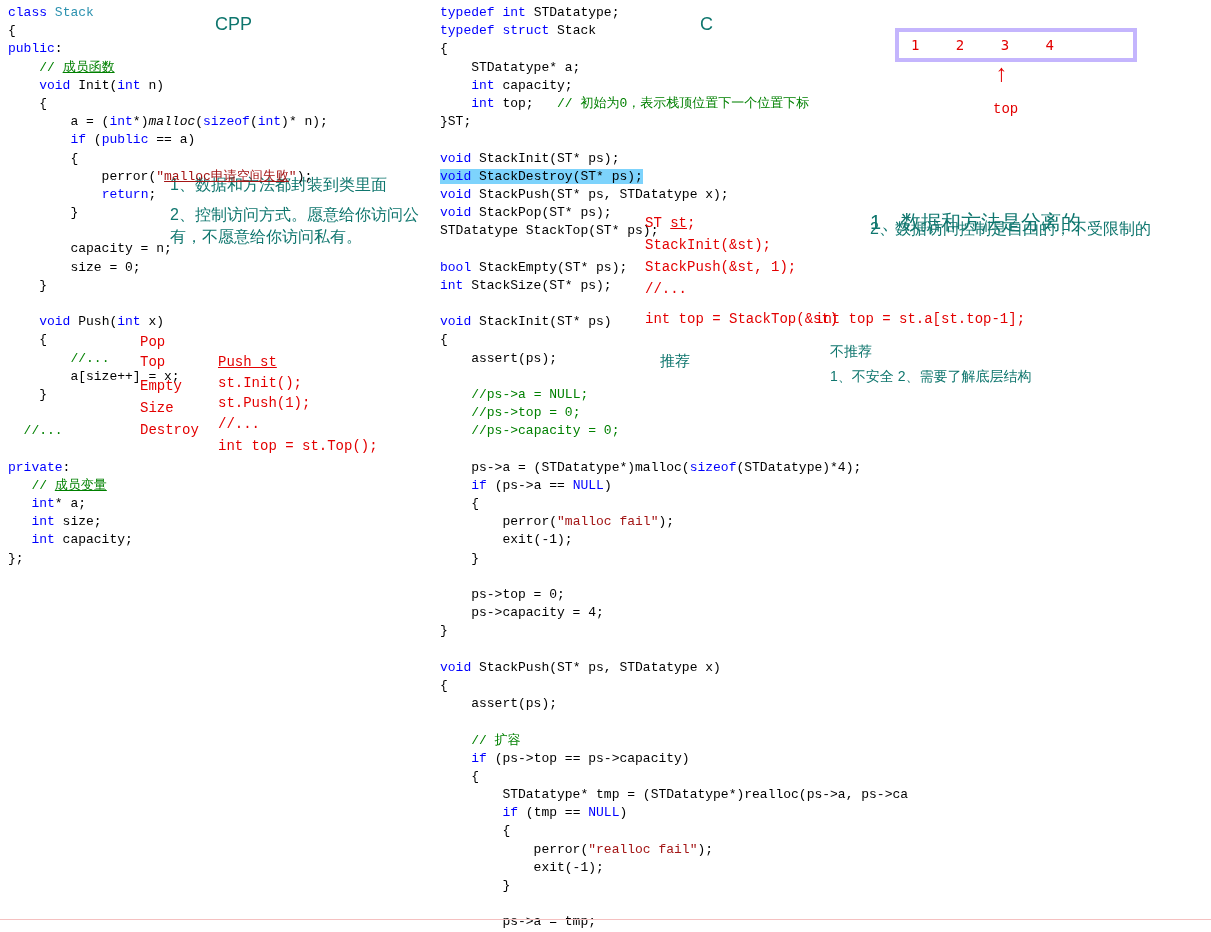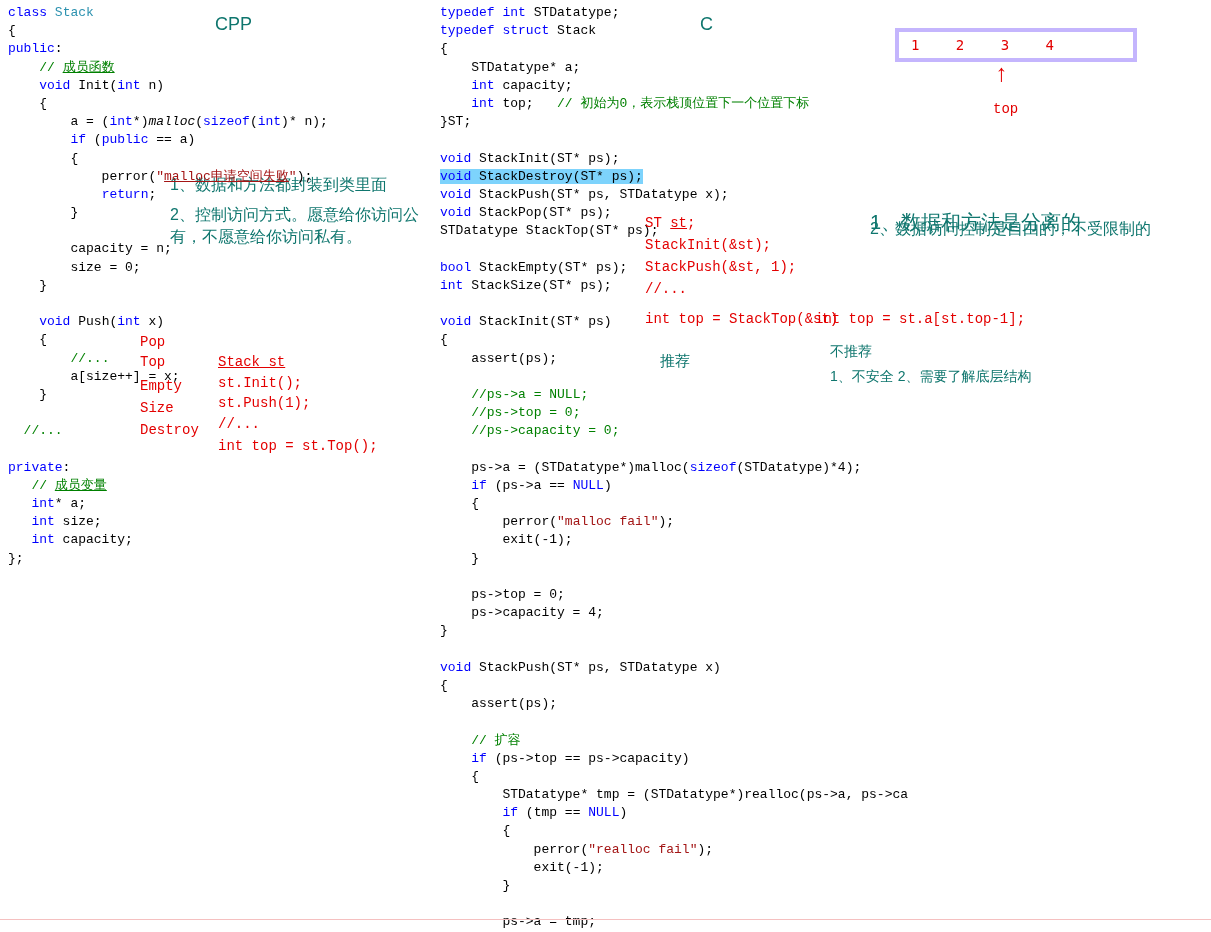--- a/index.html
+++ b/index.html
@@ -72,21 +72,21 @@
    <span class="kw">int</span> capacity;
 };</pre>
   </div>
 
   <div class="annc" style="left:140px;top:333px">Pop</div>
   <div class="annc" style="left:140px;top:353px">Top</div>
   <div class="annc" style="left:140px;top:377px">Empty</div>
   <div class="annc" style="left:140px;top:399px">Size</div>
   <div class="annc" style="left:140px;top:421px">Destroy</div>
 
-  <div class="annc" style="left:218px;top:353px"><span class="underline">Stack st</span></div>
+  <div class="annc" style="left:218px;top:353px"><span class="underline">Push st</span></div>
   <div class="annc" style="left:218px;top:374px">st.Init();</div>
   <div class="annc" style="left:218px;top:394px">st.Push(1);</div>
   <div class="annc" style="left:218px;top:415px">//...</div>
   <div class="annc" style="left:218px;top:437px">int top = st.Top();</div>
 
   <div class="mid">
 <pre><span class="kw">typedef</span> <span class="kw">int</span> STDatatype;
 <span class="kw">typedef</span> <span class="kw">struct</span> Stack
 {
     STDatatype* a;

